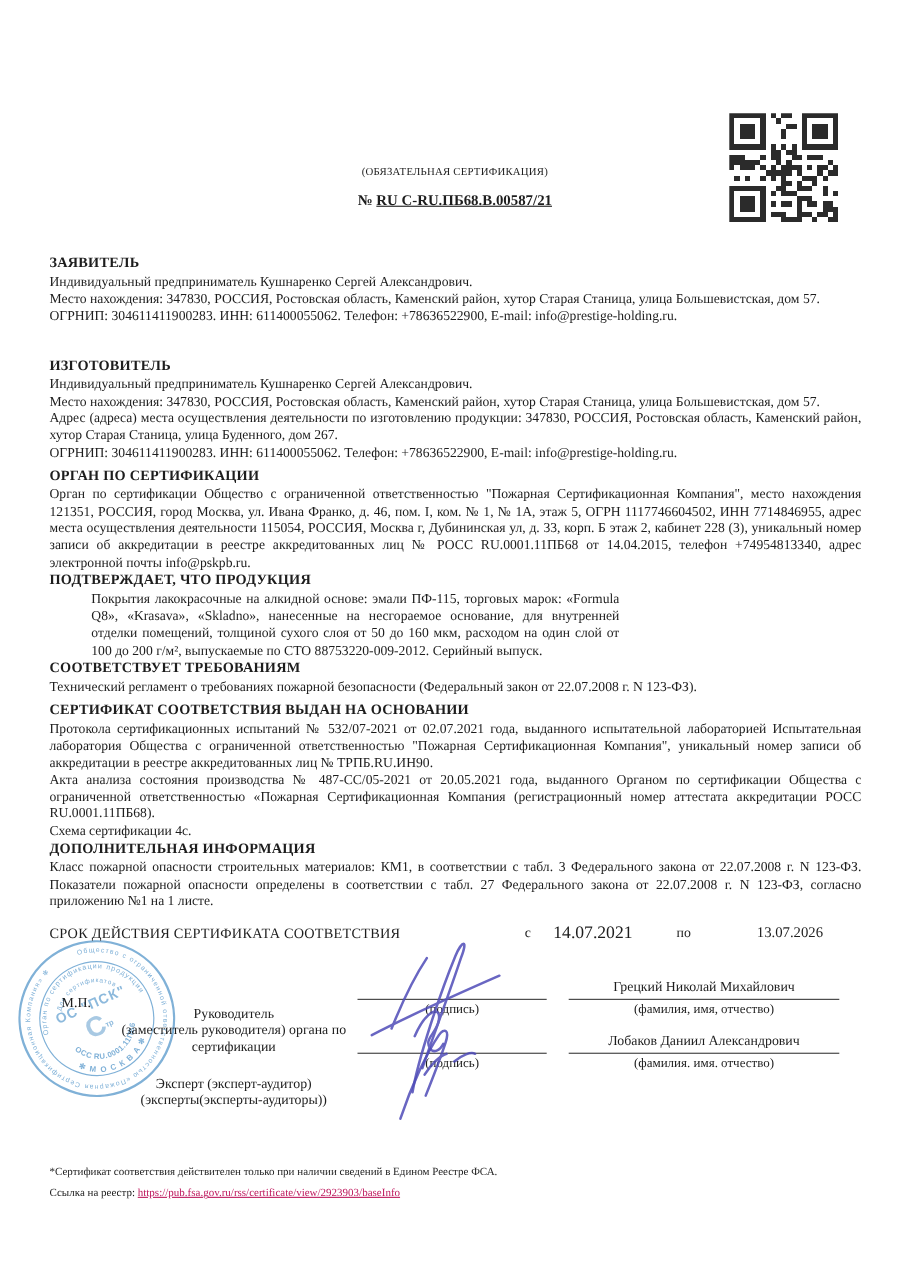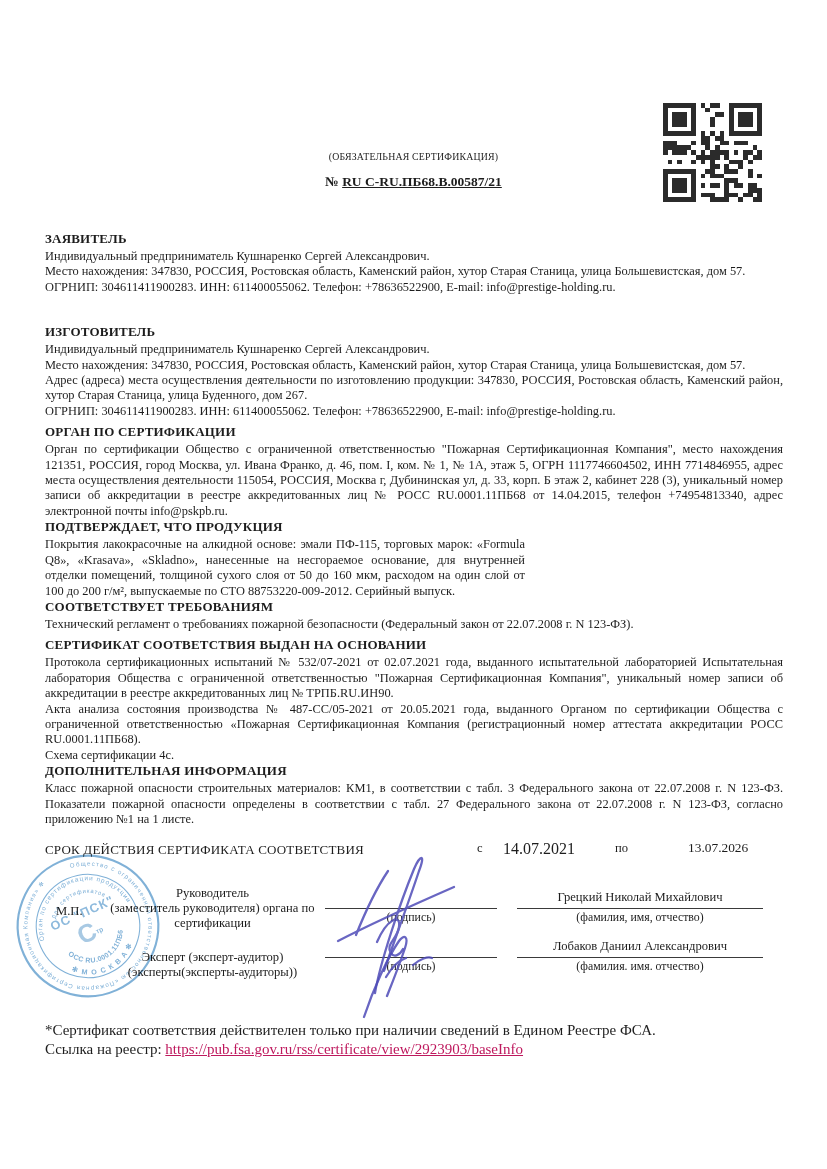--- a/index.html
+++ b/index.html
@@ -15,52 +15,52 @@
   .qr-wrap{position:absolute;left:663px;top:103px;width:99px;height:99px;}
   .qr-wrap svg{width:100%;height:100%;display:block;}
 
   .content{position:absolute;left:45px;top:225px;width:738px;}
   .sec{margin:0;}
   .sec-h{font-size:13px;font-weight:bold;margin:0 0 2px 0;letter-spacing:.2px;}
   .ln, .para{font-size:12.4px;line-height:15.4px;margin:0;}
   .just{text-align:justify;text-align-last:left;}
   .mt29{margin-top:29px;} .mt5{margin-top:5px;} .mt13{margin-top:13px;}
 
-  .prod-row{display:flex;}
+  .prod-row{display:flex;margin-left:38px;}
   .prod-desc{width:480px;}
   .codes{margin-left:5px;flex:1;padding-top:2px;}
   .code-row{display:flex;font-size:12.4px;line-height:15.4px;}
   .code-row + .code-row{margin-top:22px;}
   .code-label{width:103px;flex:0 0 auto;}
   .code-value{flex:1;}
 
   .validity-row{position:relative;height:22px;}
   .validity-h{font-size:13px;font-weight:normal;letter-spacing:.2px;}
   .validity-row .vfrom{position:absolute;left:432px;top:1px;font-size:12.6px;}
   .validity-row .vdate1{position:absolute;left:458px;top:0;font-size:16px;}
   .validity-row .vto{position:absolute;left:570px;top:1px;font-size:12.6px;}
   .validity-row .vdate2{position:absolute;left:643px;top:0;font-size:13.4px;}
 
   .sign-area{position:absolute;left:0;top:880px;width:827px;height:145px;font-size:12.6px;}
   .sign-area .mp{position:absolute;left:56px;top:24px;text-align:center;}
-  .role{position:absolute;left:95px;width:235px;text-align:center;line-height:15.2px;}
+  .role{position:absolute;left:95px;width:235px;text-align:center;line-height:15.2px;margin-top:28px;}
   .role1{top:6px;} .role2{top:70px;}
   .sig-slot{position:absolute;width:172px;}
   .slot1{left:325px;top:8px;} .slot2{left:325px;top:57px;}
   .sig-space{height:20px;border-bottom:1px solid #3a3a3a;}
   .sig-caption{text-align:center;font-size:11.8px;padding-top:1px;}
   .fio{position:absolute;width:246px;text-align:center;}
   .fio1{left:517px;top:8px;} .fio2{left:517px;top:57px;}
   .fio-name{height:20px;border-bottom:1px solid #3a3a3a;font-size:12.6px;line-height:18px;}
 
   .stamp{position:absolute;left:10px;top:848px;width:156px;height:156px;opacity:.88;mix-blend-mode:multiply;pointer-events:none;}
   .stamp svg{width:100%;height:100%;}
   .sign-ink{position:absolute;left:280px;top:845px;width:220px;height:180px;pointer-events:none;}
 
-  .footer{position:absolute;left:45px;top:1023px;width:738px;font-size:15px;line-height:15.4px;}
+  .footer{position:absolute;left:45px;top:1058px;width:738px;font-size:10px;line-height:15.4px;}
   .footer a{color:#be185d;text-decoration:underline;}
 </style>
 </head>
 <body>
 
 <div class="qr-wrap">
   <svg id="qr-svg" viewBox="0 0 21 21" shape-rendering="crispEdges">
       <rect x="0" y="0" width="1" height="1" fill="#2b2b2b"></rect>
       <rect x="1" y="0" width="1" height="1" fill="#2b2b2b"></rect>
       <rect x="2" y="0" width="1" height="1" fill="#2b2b2b"></rect>

